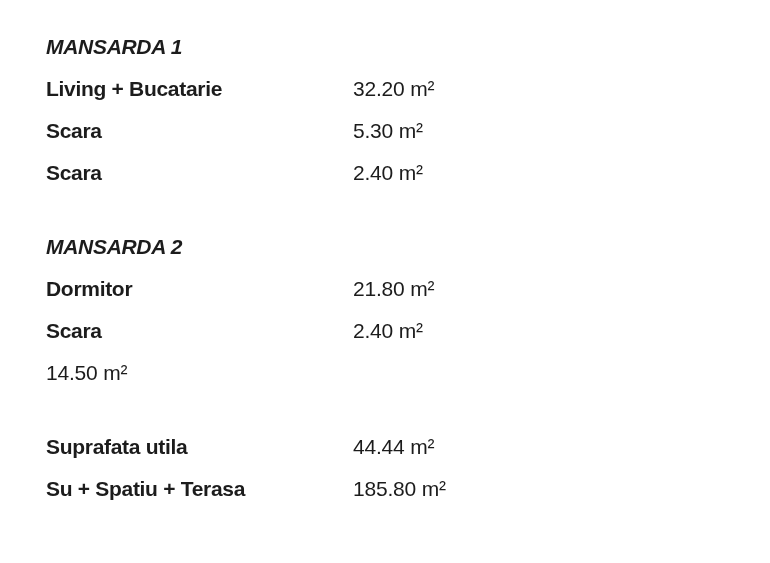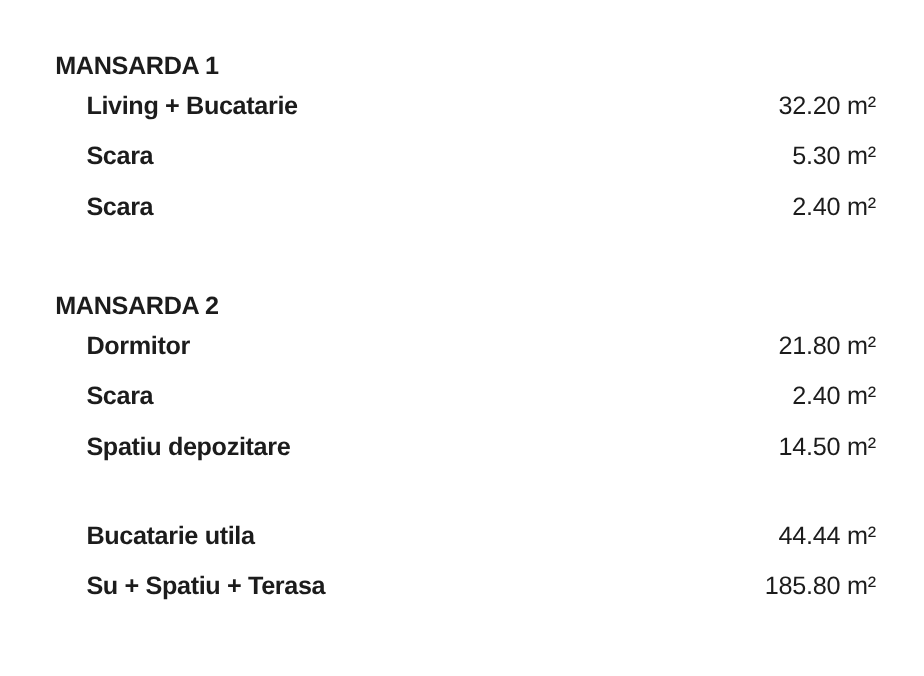--- a/index.html
+++ b/index.html
@@ -20,42 +20,41 @@
   .row {
     display: grid;
     grid-template-columns: 307px auto;
     align-items: center;
     height: 42px;
   }
   .section { margin: 0; }
   .section + .section { margin-top: 32px; }
   .heading-row {
     display: flex;
-    align-items: flex-end;
+    align-items: center;
     height: 42px;
+    font-style: italic;
   }
   .section-heading {
     font-weight: bold;
     font-size: 21px;
     letter-spacing: -0.3px;
     color: #1c1c1c;
   }
   .room-label {
     font-weight: bold;
     font-size: 21px;
     letter-spacing: -0.3px;
     color: #1c1c1c;
-    margin-left: 26px;
   }
   .area-value {
     font-weight: normal;
     font-size: 21px;
     letter-spacing: -0.2px;
     color: #1c1c1c;
-    text-align: right;
   }
 </style>
 </head>
 <body>
 
 <div class="page">
 
   <div class="section">
     <div class="heading-row">
       <span class="section-heading">MANSARDA 1</span>
@@ -80,28 +79,27 @@
     </div>
     <div class="row">
       <span class="room-label">Dormitor</span>
       <span class="area-value">21.80 m²</span>
     </div>
     <div class="row">
       <span class="room-label">Scara</span>
       <span class="area-value">2.40 m²</span>
     </div>
     <div class="row">
-      <span class="room-label">Spatiu depozitare</span>
       <span class="area-value">14.50 m²</span>
     </div>
   </div>
 
   <div class="section">
     <div class="row">
-      <span class="room-label">Bucatarie utila</span>
+      <span class="room-label">Suprafata utila</span>
       <span class="area-value">44.44 m²</span>
     </div>
     <div class="row">
       <span class="room-label">Su + Spatiu + Terasa</span>
       <span class="area-value">185.80 m²</span>
     </div>
   </div>
 
 </div>
 

